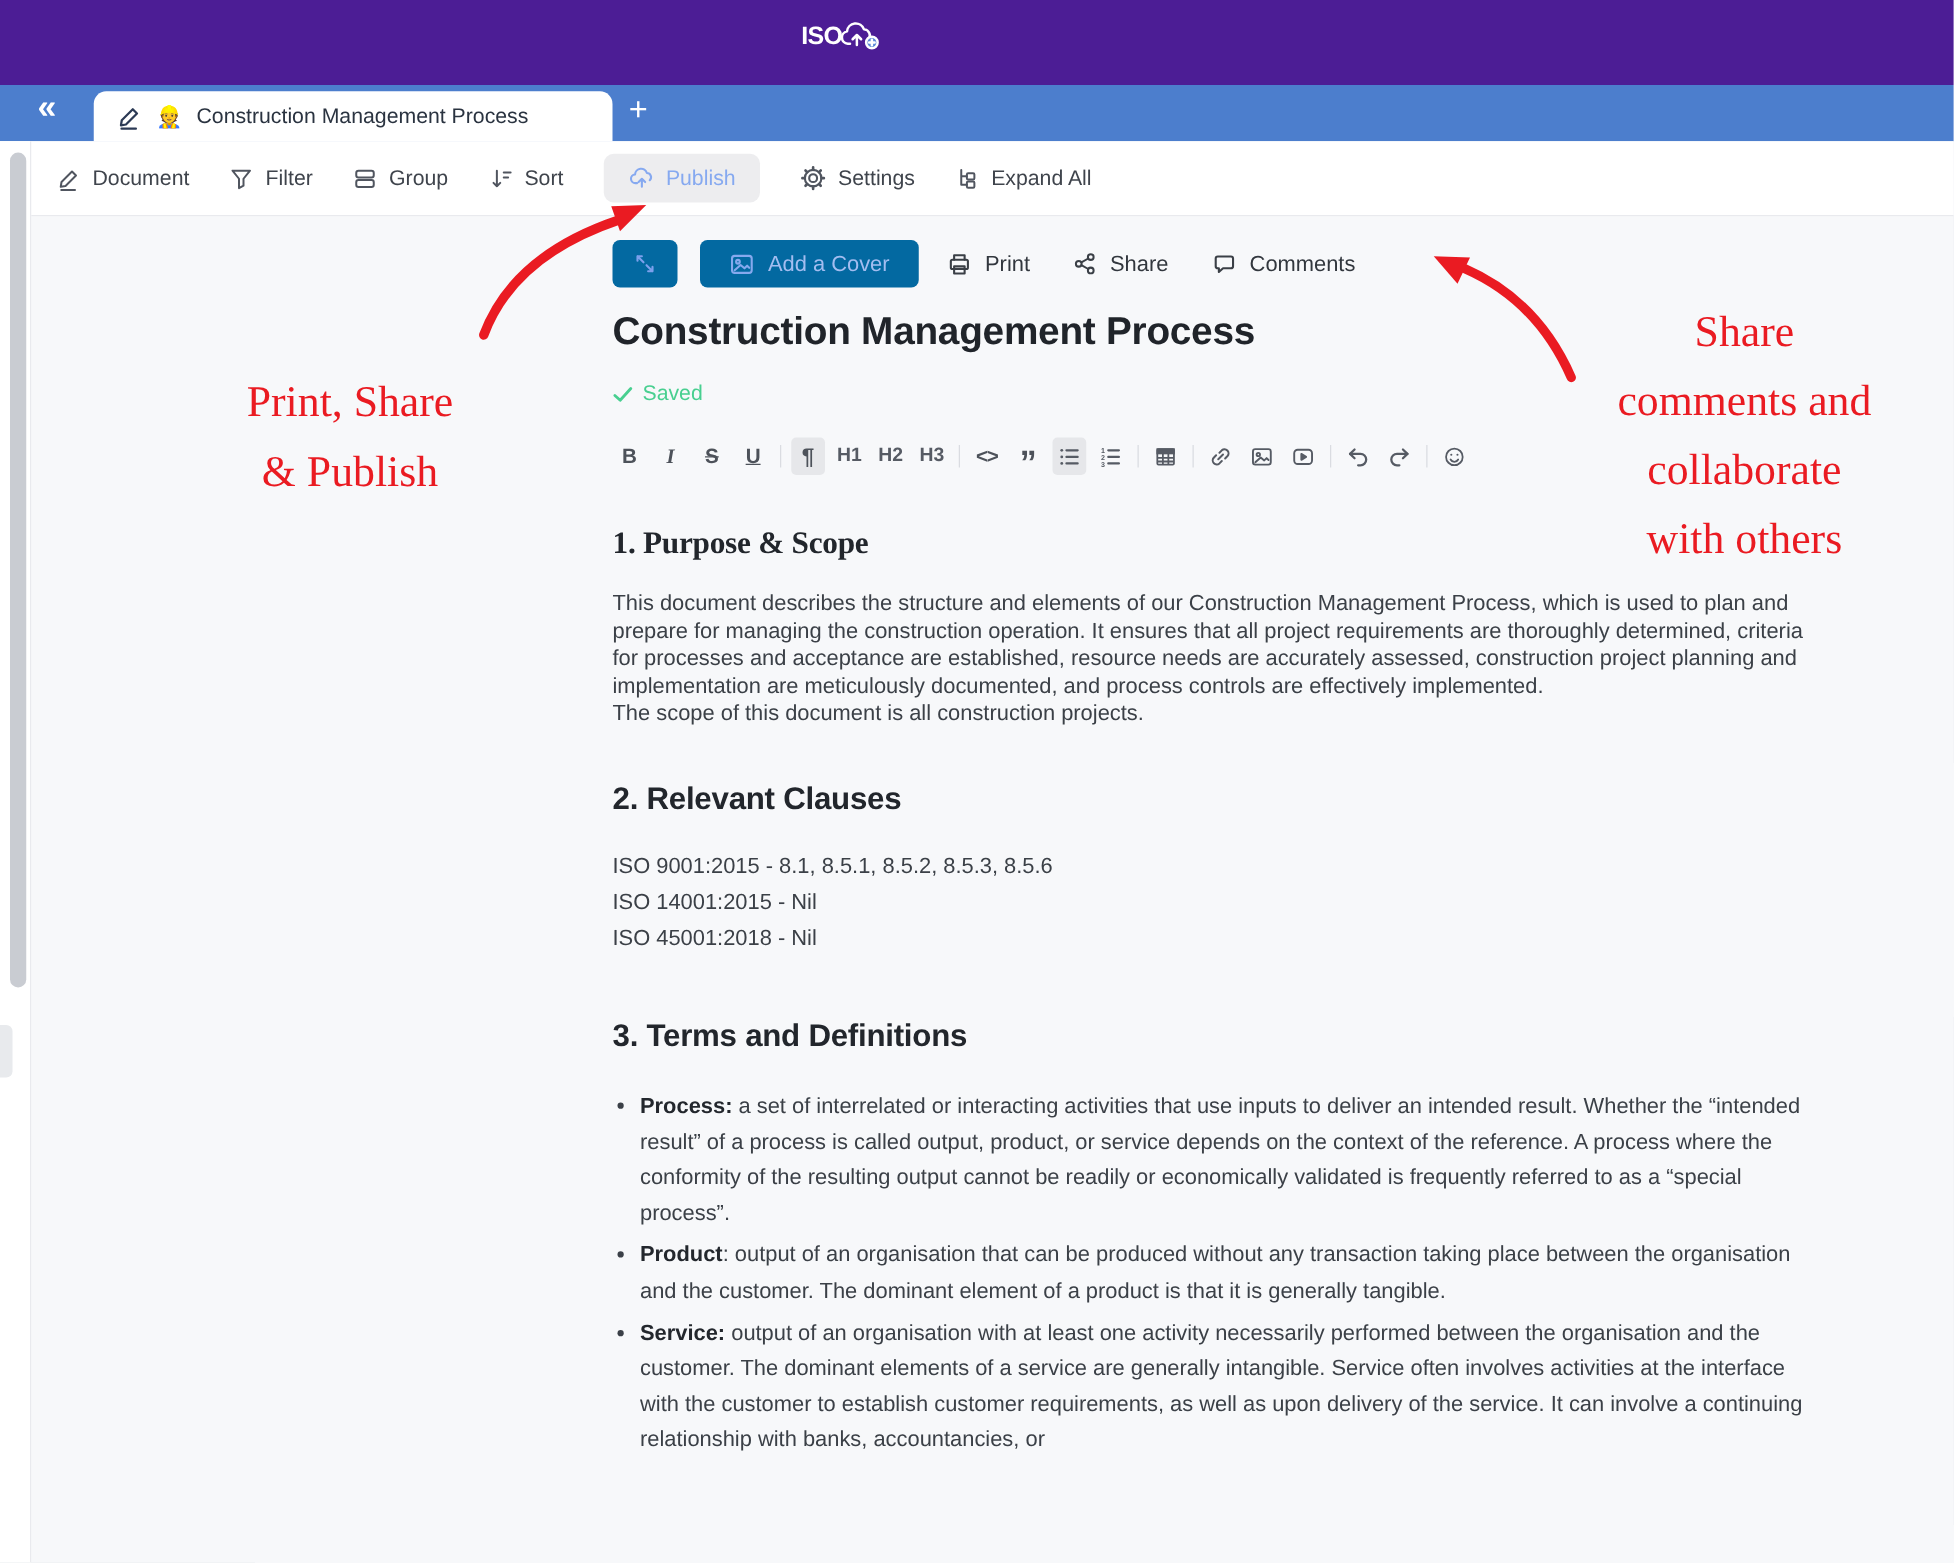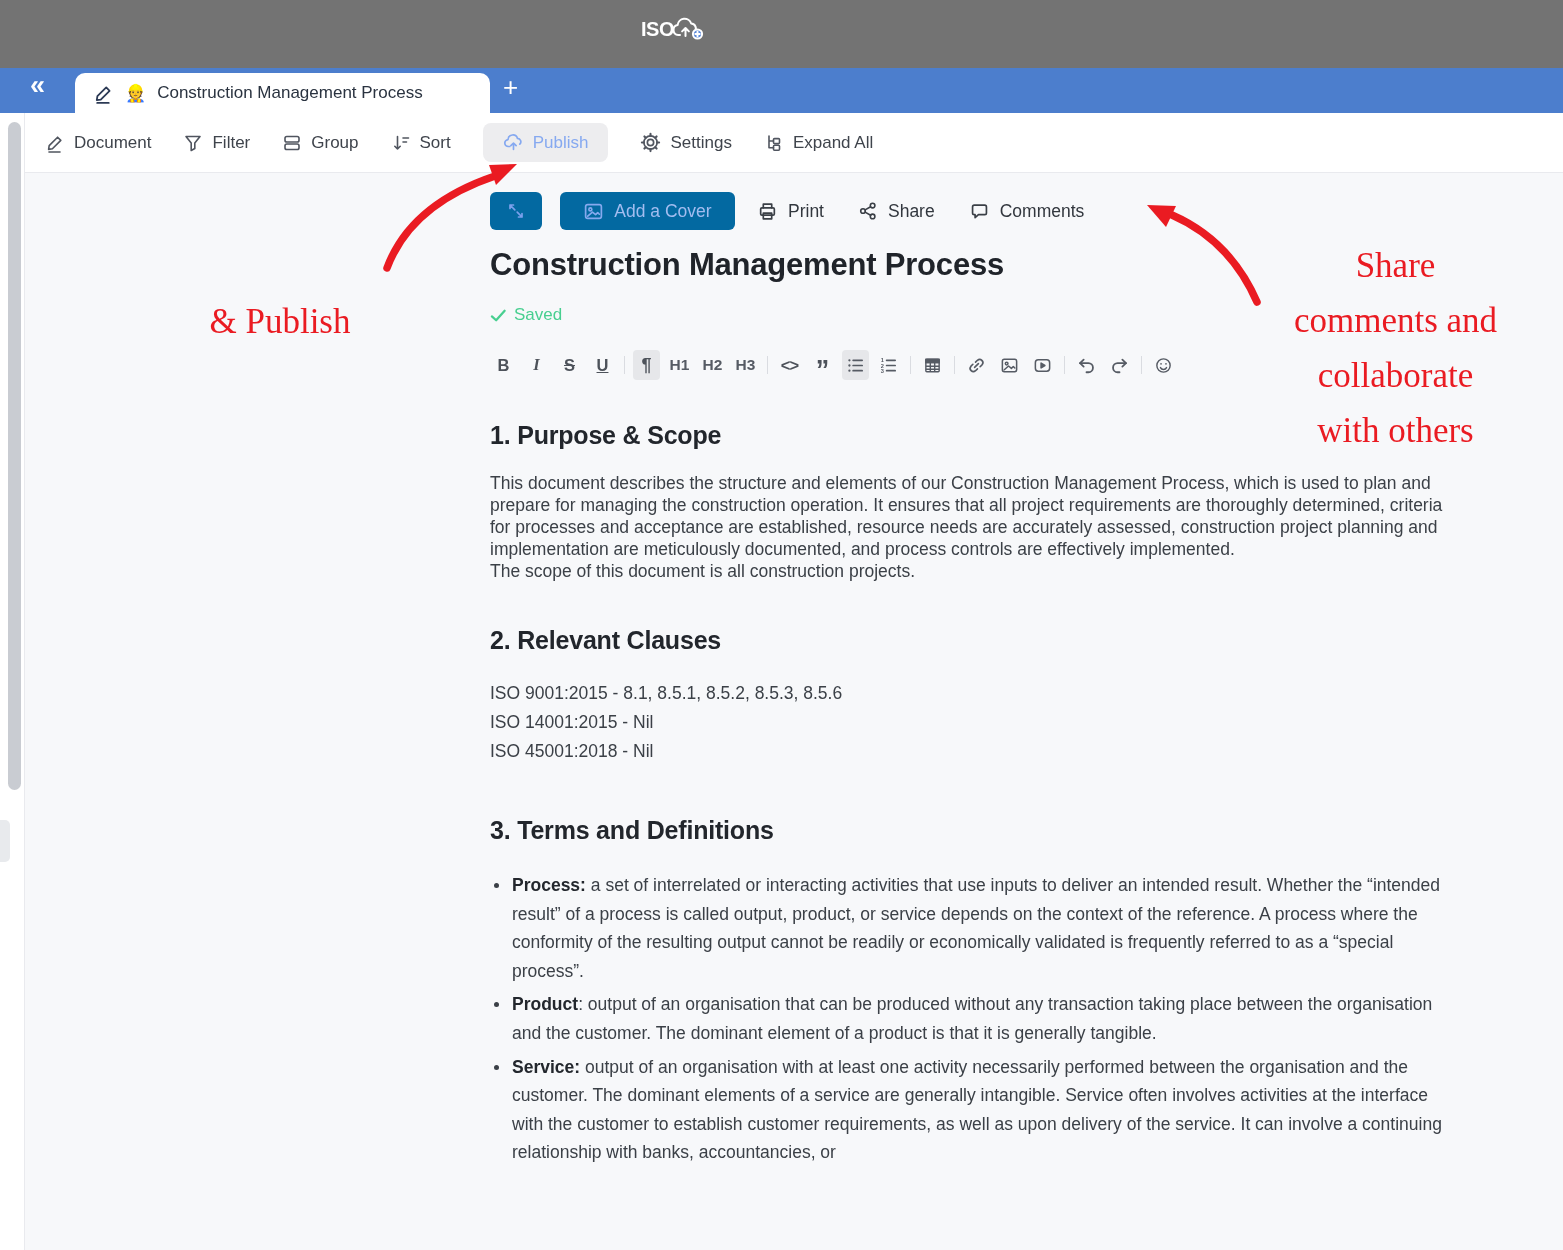--- a/index.html
+++ b/index.html
@@ -1,20 +1,20 @@
 <!DOCTYPE html>
 <html><head>
 <meta charset="utf-8">
 <style>
   * { margin:0; padding:0; box-sizing:border-box; }
   body { font-family:"Liberation Sans", sans-serif; background:#dfe3e8; }
   .screen { position:relative; width:1563px; height:1250px; overflow:hidden; background:#f7f8fa; }
 
   
-  .header { position:absolute; left:0; top:0; width:1563px; height:68px; background:#737373; z-index:1; }
+  .header { position:absolute; left:0; top:0; width:1563px; height:68px; background:#4c1d95; z-index:1; }
   .logo { position:absolute; left:641px; top:14px; display:flex; align-items:center; color:#ffffff; }
   .logo-text { font-size:20px; font-weight:800; letter-spacing:-0.5px; }
   .logo svg { margin-left:-4px; }
 
   
   .tabbar { position:absolute; left:0; top:68px; width:1563px; height:45px; background:#4c7ecd; z-index:1; }
   .collapse-btn { position:absolute; left:30px; top:2px; color:#ffffff; font-size:27px; font-weight:700; letter-spacing:-2px; cursor:pointer; }
   .tab { position:absolute; left:75px; top:5px; width:415px; height:40px; background:#ffffff; border-radius:10px 10px 0 0; display:flex; align-items:center; padding-left:18px; gap:11px; }
   .tab-title { font-size:17px; color:#2a3340; }
   .tab-emoji { font-size:17px; }
@@ -51,21 +51,21 @@
   .ebtn.hbtn { color:#565b64; font-size:15.5px; letter-spacing:0; }
   .ebtn.active { background:#e6e7ea; }
   .ebtn.pilcrow { font-size:18px; font-weight:700; }
   .ebtn.quote { font-size:27px; font-weight:700; }
   .ebtn.quote span { transform:translateY(5px); display:inline-block; }
   .ebtn.code { letter-spacing:-1px; }
   .esep { width:1px; height:18px; background:#dadce1; margin:0 8px 0 2px; }
   .ebtn svg { color:#565b64; }
 
   .sec-h { font-size:25px; font-weight:700; color:#22262c; letter-spacing:-0.2px; }
-  .sec1 .sec-h { margin-top:38px; margin-bottom:22px; }
+  .sec1 .sec-h { margin-top:38px; margin-bottom:22px;font-family:Liberation Serif, serif; }
   .sec2 .sec-h { margin-top:44px; margin-bottom:24px; }
   .sec3 .sec-h { margin-top:50px; margin-bottom:26px; }
   .body-p { font-size:17.5px; line-height:22px; color:#3b4047; }
   .iso-line { font-size:17.5px; line-height:29px; color:#3b4047; }
   .terms { list-style:none; }
   .terms li { position:relative; padding-left:22px; margin-bottom:5px; font-size:17.5px; line-height:28.6px; color:#3b4047; }
   .terms li::before { content:""; position:absolute; left:4px; top:12px; width:5px; height:5px; border-radius:50%; background:#3b4047; }
   .terms b { color:#23272d; }
 
   
@@ -316,20 +316,21 @@
       <h2 class="sec-h">3. Terms and Definitions</h2>
       <ul class="terms">
         <li><b>Process:</b><span> a set of interrelated or interacting activities that use inputs to deliver an intended result. Whether the “intended result” of a process is called output, product, or service depends on the context of the reference. A process where the conformity of the resulting output cannot be readily or economically validated is frequently referred to as a “special process”.</span></li>
         <li><b>Product</b><span>: output of an organisation that can be produced without any transaction taking place between the organisation and the customer. The dominant element of a product is that it is generally tangible.</span></li>
         <li><b>Service:</b><span> output of an organisation with at least one activity necessarily performed between the organisation and the customer. The dominant elements of a service are generally intangible. Service often involves activities at the interface with the customer to establish customer requirements, as well as upon delivery of the service. It can involve a continuing relationship with banks, accountancies, or</span></li>
       </ul>
     </div>
   </div>
 
   <div class="ann ann-left">
+    <div>Print, Share</div>
     <div>&amp; Publish</div>
   </div>
   <div class="ann ann-right">
     <div>Share</div>
     <div>comments and</div>
     <div>collaborate</div>
     <div>with others</div>
   </div>
 
   <svg class="arrows">

